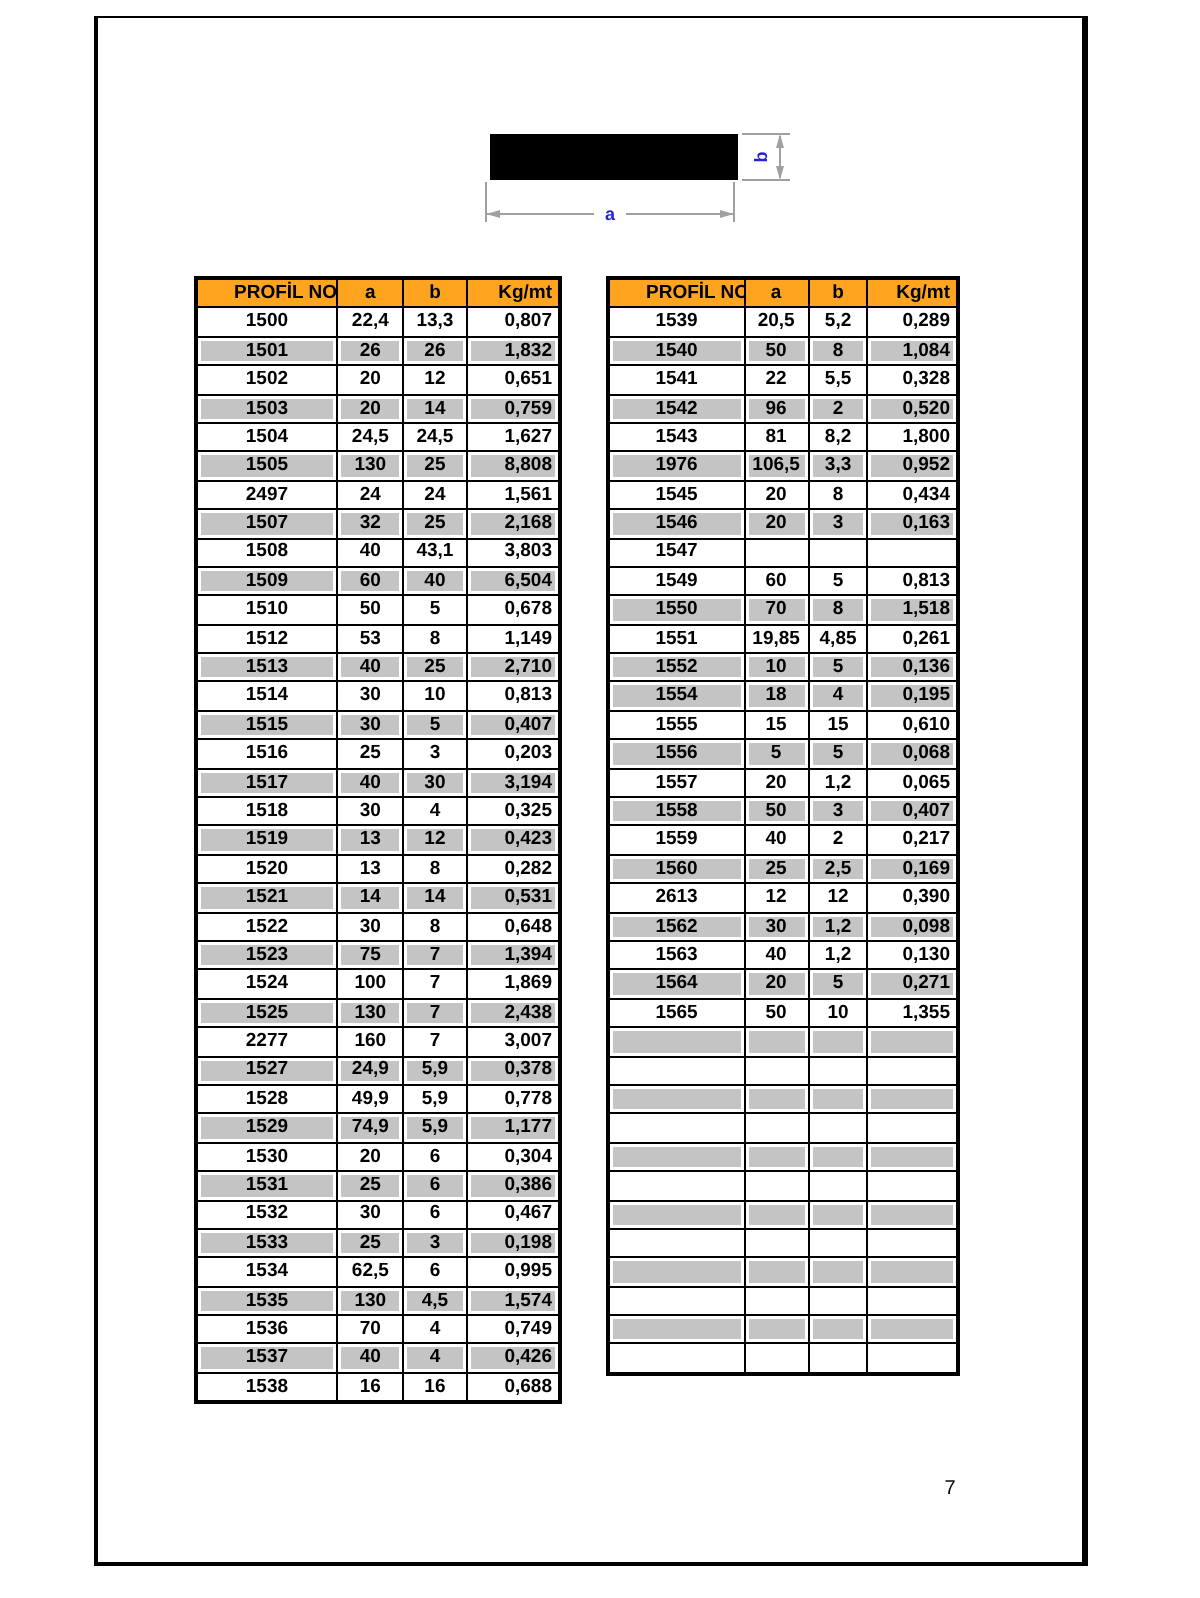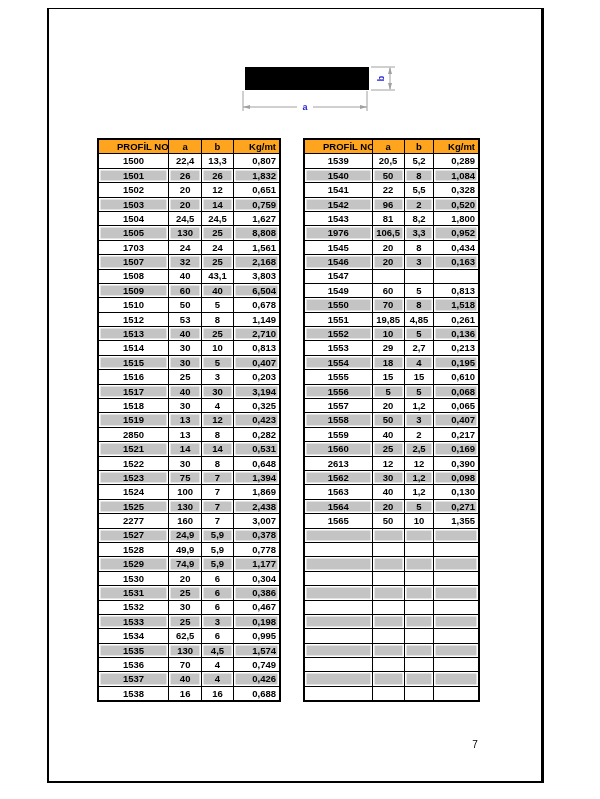--- a/index.html
+++ b/index.html
@@ -116,21 +116,21 @@
           <td class="c2">24,5</td>
           <td class="c3">1,627</td>
         </tr>
         <tr class="alt">
           <td class="c0">1505</td>
           <td class="c1">130</td>
           <td class="c2">25</td>
           <td class="c3">8,808</td>
         </tr>
         <tr>
-          <td class="c0">1703</td>
+          <td class="c0">2497</td>
           <td class="c1">24</td>
           <td class="c2">24</td>
           <td class="c3">1,561</td>
         </tr>
         <tr class="alt">
           <td class="c0">1507</td>
           <td class="c1">32</td>
           <td class="c2">25</td>
           <td class="c3">2,168</td>
         </tr>
@@ -194,21 +194,21 @@
           <td class="c2">4</td>
           <td class="c3">0,325</td>
         </tr>
         <tr class="alt">
           <td class="c0">1519</td>
           <td class="c1">13</td>
           <td class="c2">12</td>
           <td class="c3">0,423</td>
         </tr>
         <tr>
-          <td class="c0">2850</td>
+          <td class="c0">1520</td>
           <td class="c1">13</td>
           <td class="c2">8</td>
           <td class="c3">0,282</td>
         </tr>
         <tr class="alt">
           <td class="c0">1521</td>
           <td class="c1">14</td>
           <td class="c2">14</td>
           <td class="c3">0,531</td>
         </tr>
@@ -398,26 +398,20 @@
           <td class="c1">19,85</td>
           <td class="c2">4,85</td>
           <td class="c3">0,261</td>
         </tr>
         <tr class="alt">
           <td class="c0">1552</td>
           <td class="c1">10</td>
           <td class="c2">5</td>
           <td class="c3">0,136</td>
         </tr>
-        <tr>
-          <td class="c0">1553</td>
-          <td class="c1">29</td>
-          <td class="c2">2,7</td>
-          <td class="c3">0,213</td>
-        </tr>
         <tr class="alt">
           <td class="c0">1554</td>
           <td class="c1">18</td>
           <td class="c2">4</td>
           <td class="c3">0,195</td>
         </tr>
         <tr>
           <td class="c0">1555</td>
           <td class="c1">15</td>
           <td class="c2">15</td>

